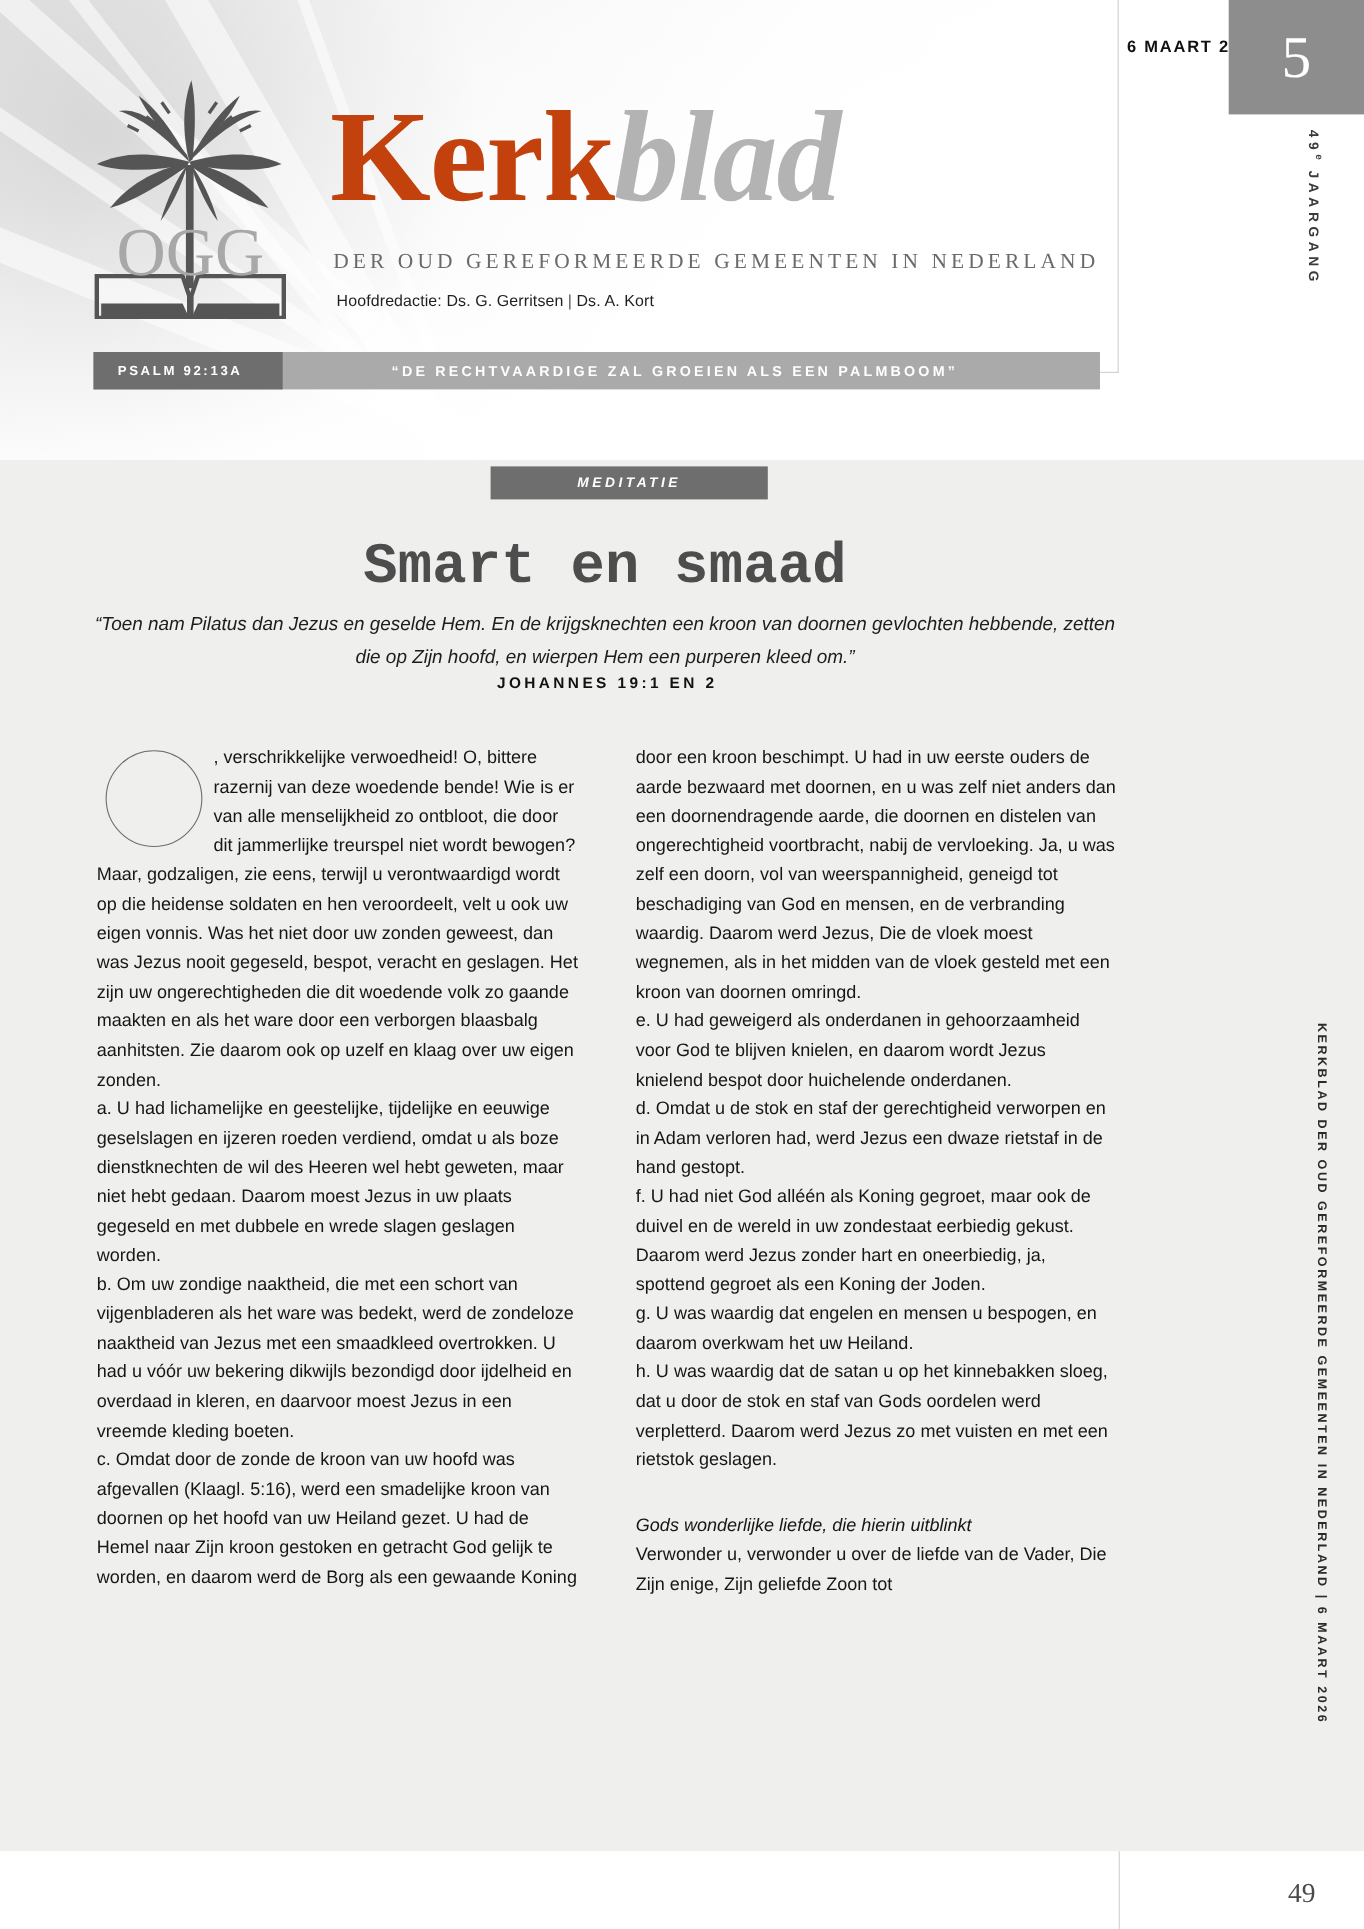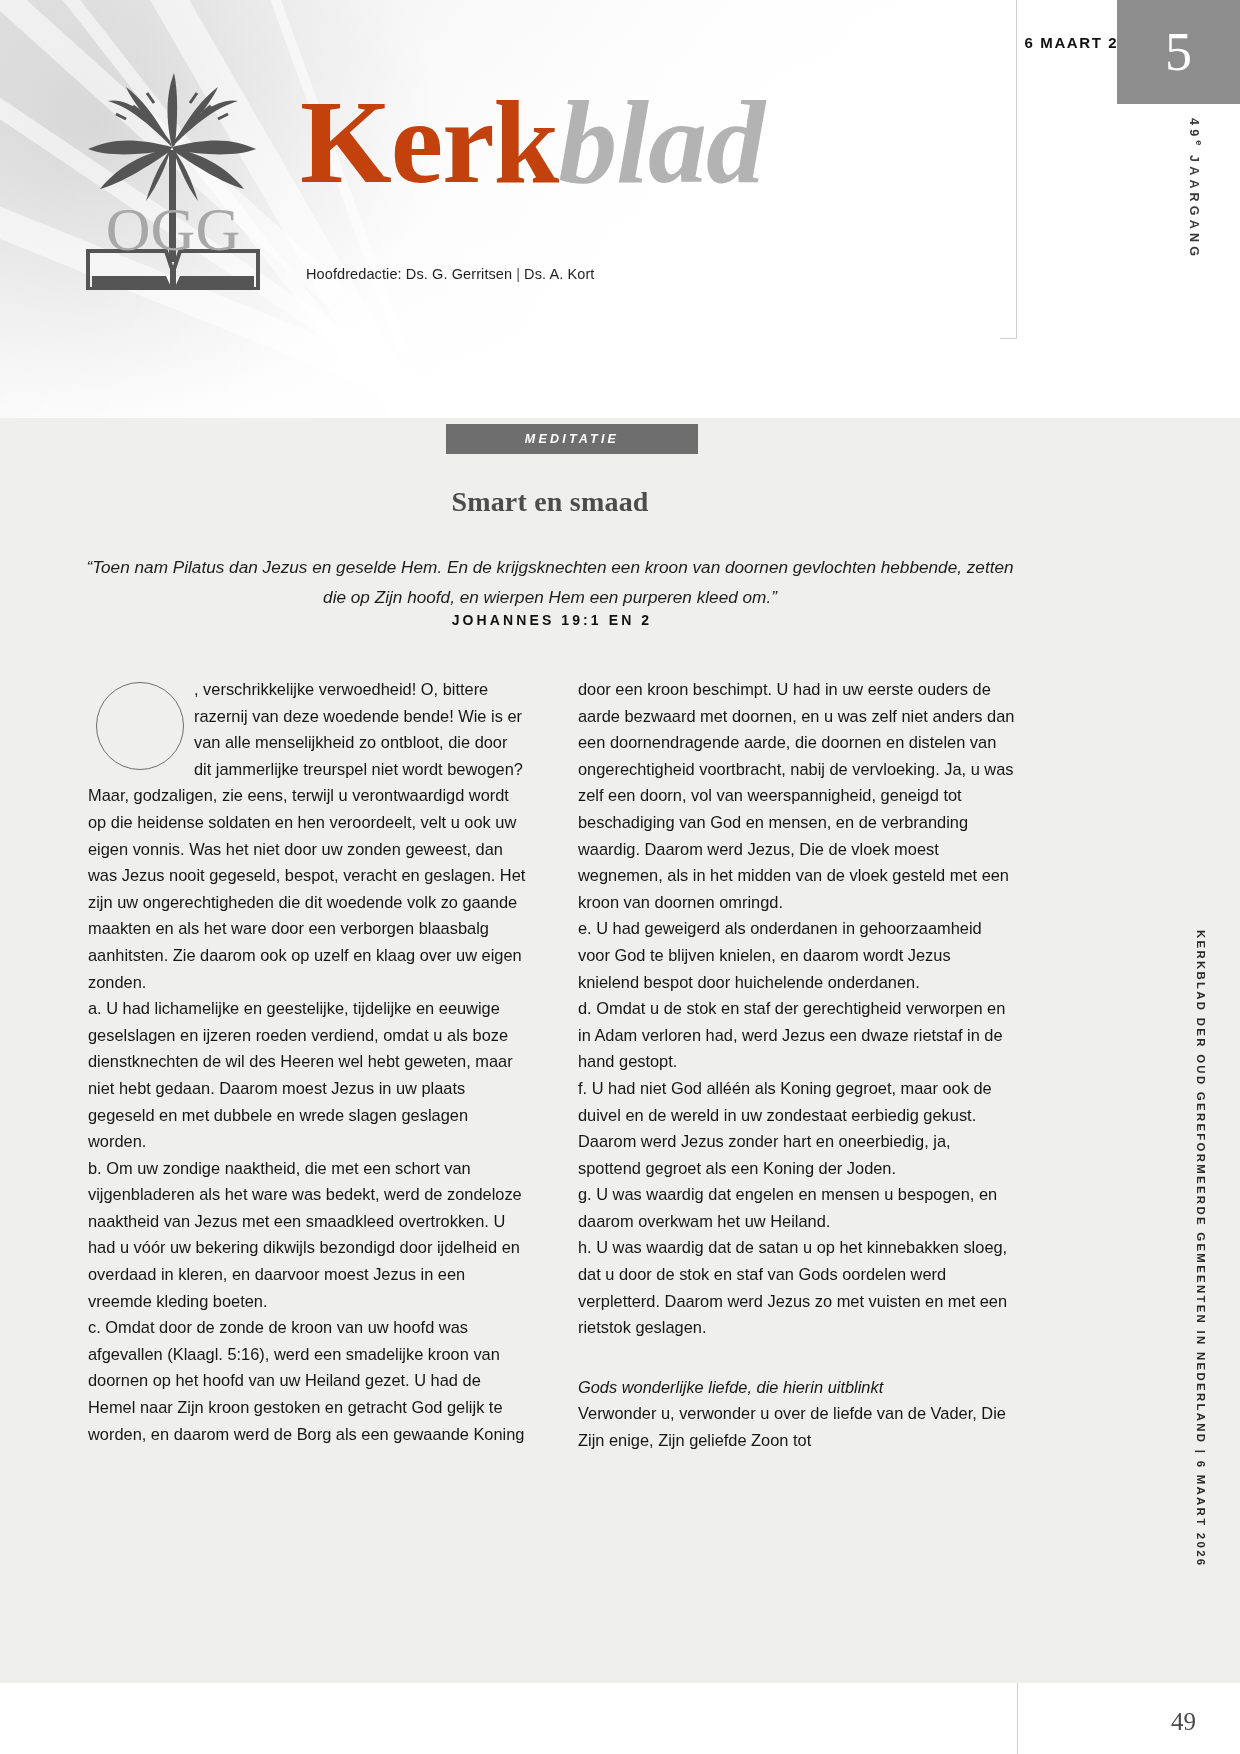--- a/index.html
+++ b/index.html
@@ -127,22 +127,22 @@
   
   .tag{
     position:absolute;left:446px;top:424px;width:252px;height:30px;
     background:#6e6e6e;color:#fff;display:flex;align-items:center;justify-content:center;
     font-size:12.5px;font-weight:bold;letter-spacing:3.2px;font-style:italic;
   }
 
   
   .art-title{
     position:absolute;left:0;top:486px;width:1100px;text-align:center;
-    font-family:Liberation Serif, serif;font-weight:bold;
-    font-size:28px;color:#4d4d4d;letter-spacing:.2px;
+    font-family:Liberation Mono, monospace;font-weight:bold;
+    font-size:52px;color:#4d4d4d;letter-spacing:.2px;
   }
 
   
   .scripture{
     position:absolute;left:86px;top:552px;width:928px;text-align:center;
     font-size:17.2px;line-height:30px;font-style:italic;color:#1d1d1d;
   }
   .scripture-ref{
     position:absolute;left:88px;top:612px;width:928px;text-align:center;
     font-size:14px;font-weight:bold;letter-spacing:3.1px;color:#111;
@@ -229,26 +229,31 @@
         <path d="M176,221 L102,221 L96,234 L176,234 Z"></path>
       </g>
       <text x="95" y="195" text-anchor="middle" font-family="Liberation Serif, serif" font-size="62" fill="#a8a8a8">OGG</text>
     </svg>
   </div>
 
   <div class="wordmark">
     <span class="kerk">Kerk</span><span class="blad">blad</span>
   </div>
 
+  <div class="subtitle">DER OUD GEREFORMEERDE GEMEENTEN IN NEDERLAND</div>
 
   <div class="editors">
     <span>Hoofdredactie:</span>
     <span>Ds. G. Gerritsen</span><span class="sep">|</span><span>Ds. A. Kort</span>
   </div>
 
+  <div class="psalm-bar">
+    <div class="psalm-ref">PSALM 92:13A</div>
+    <div class="psalm-text">“DE RECHTVAARDIGE ZAL GROEIEN ALS EEN PALMBOOM”</div>
+  </div>
 
   <div class="tag">MEDITATIE</div>
   <div class="art-title">Smart en smaad</div>
   <div class="scripture">“Toen nam Pilatus dan Jezus en geselde Hem. En de krijgsknechten een kroon van doornen gevlochten hebbende, zetten die op Zijn hoofd, en wierpen Hem een purperen kleed om.”</div>
   <div class="scripture-ref">JOHANNES 19:1 EN 2</div>
 
   <div class="cols">
 
     <div class="col">
       <div class="dropcap-circle"></div>

